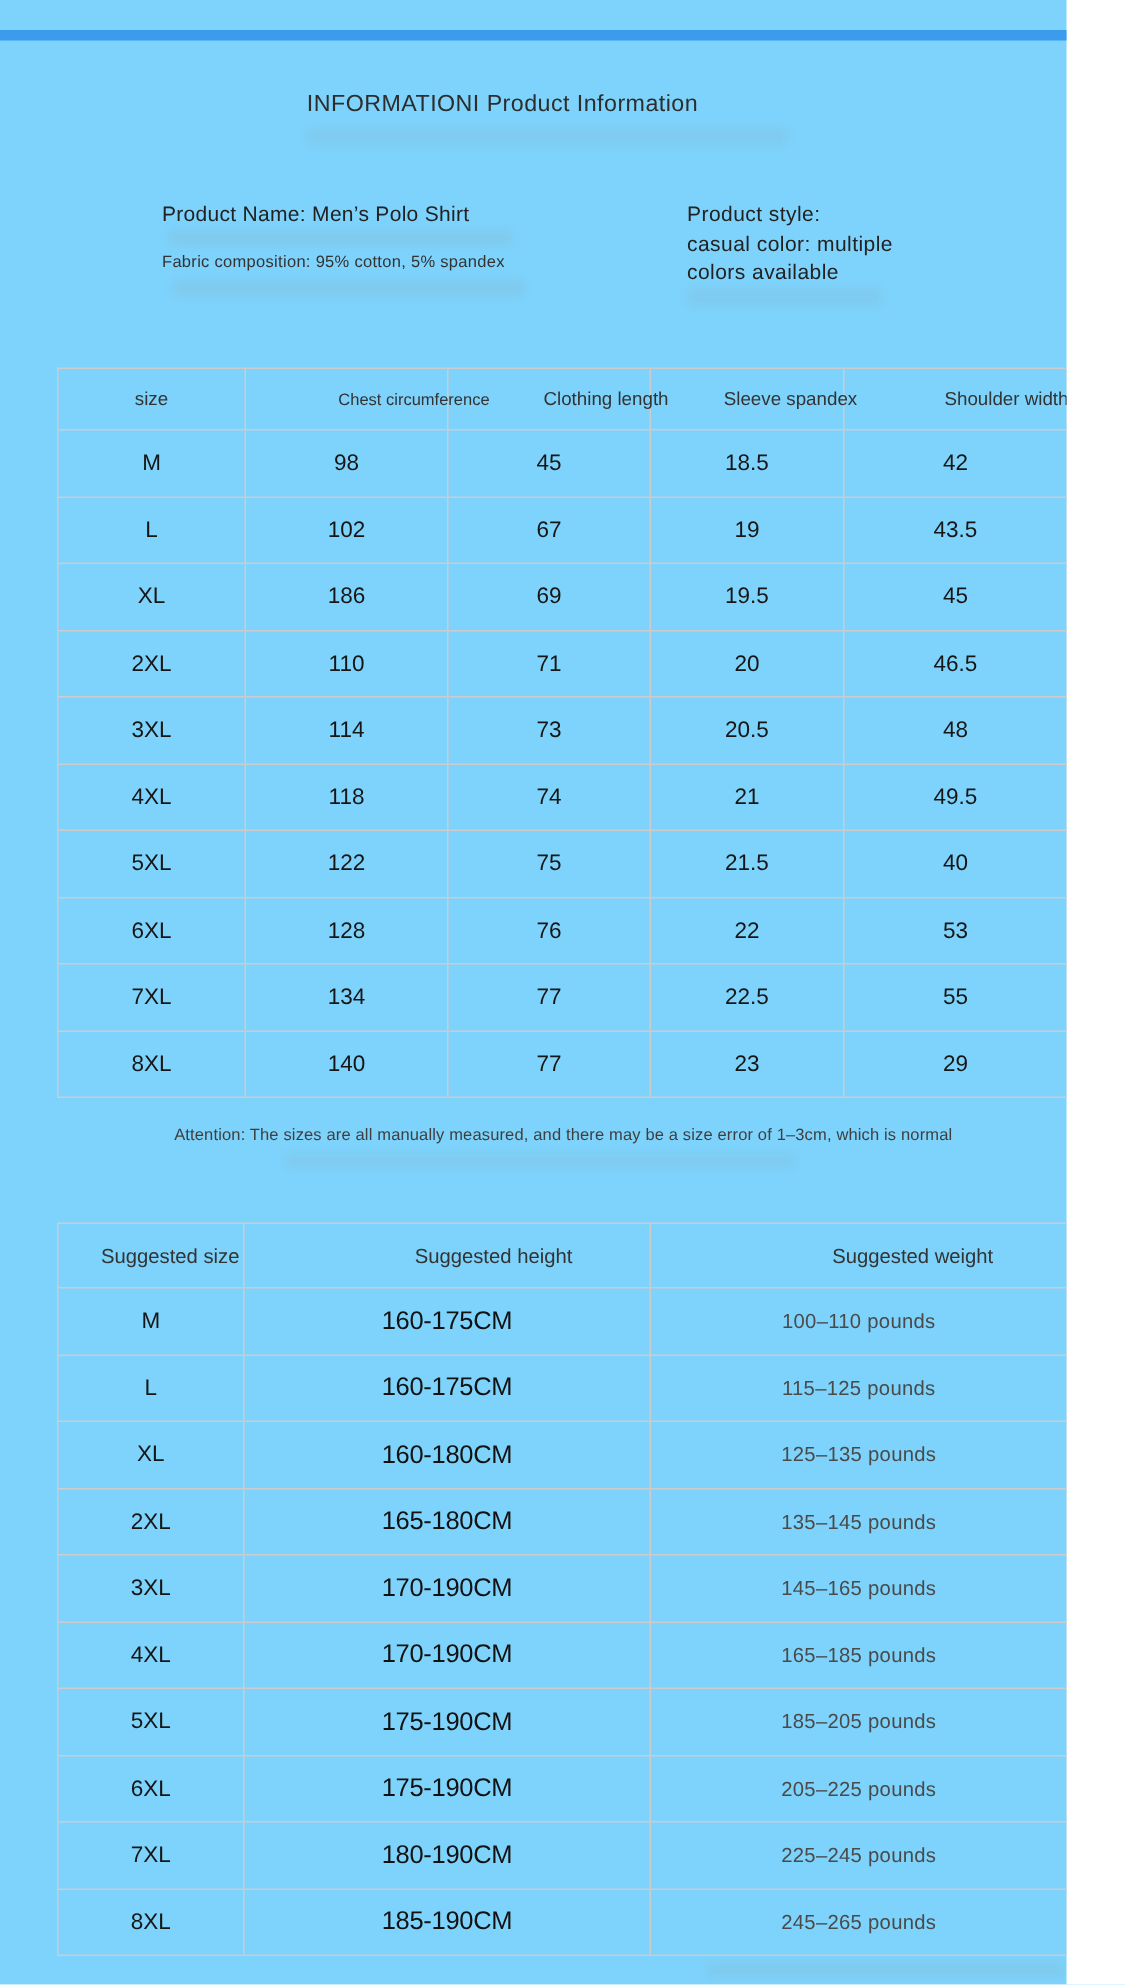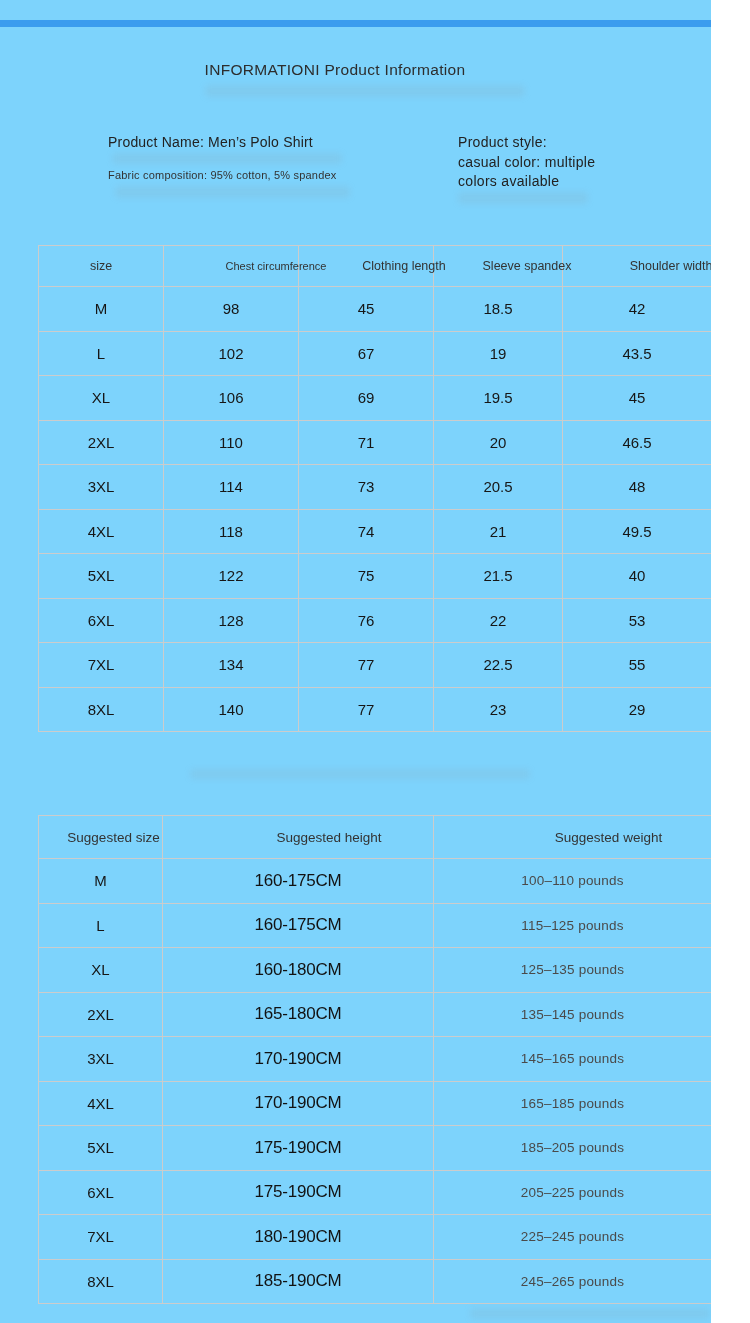--- a/index.html
+++ b/index.html
@@ -102,21 +102,21 @@
     </tr>
     <tr>
       <td>L</td>
       <td>102</td>
       <td>67</td>
       <td>19</td>
       <td>43.5</td>
     </tr>
     <tr>
       <td>XL</td>
-      <td>106</td>
+      <td>186</td>
       <td>69</td>
       <td>19.5</td>
       <td>45</td>
     </tr>
     <tr>
       <td>2XL</td>
       <td>110</td>
       <td>71</td>
       <td>20</td>
       <td>46.5</td>
@@ -159,20 +159,21 @@
     <tr>
       <td>8XL</td>
       <td>140</td>
       <td>77</td>
       <td>23</td>
       <td>29</td>
     </tr>
   </tbody>
     </table>
 
+  <div class="attention">Attention: The sizes are all manually measured, and there may be a size error of 1–3cm, which is normal</div>
   <div class="smudge sm-attn"></div>
 
   <table class="t2">
     <colgroup>
         <col style="width:124px">
         <col style="width:271px">
         <col style="width:278px">
       </colgroup>
     <tbody>
         <tr>

